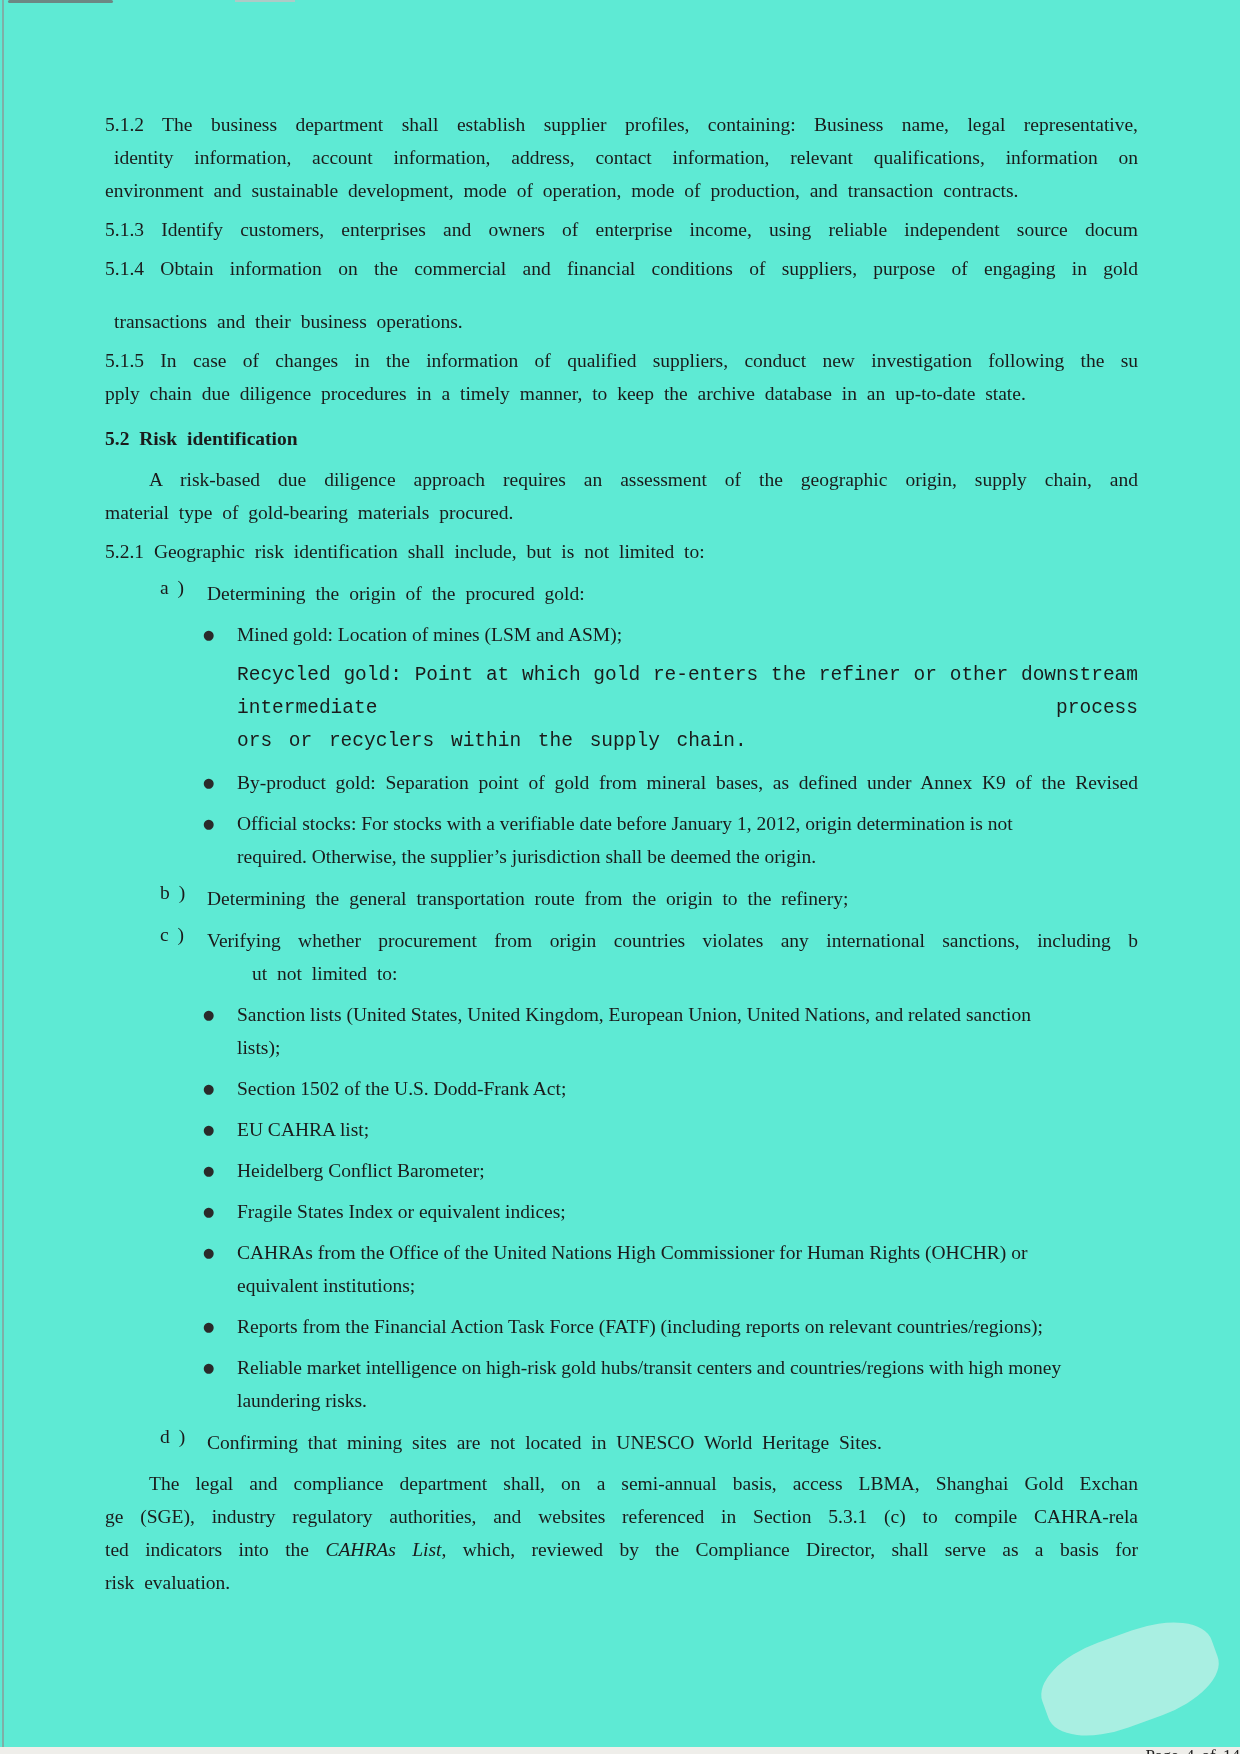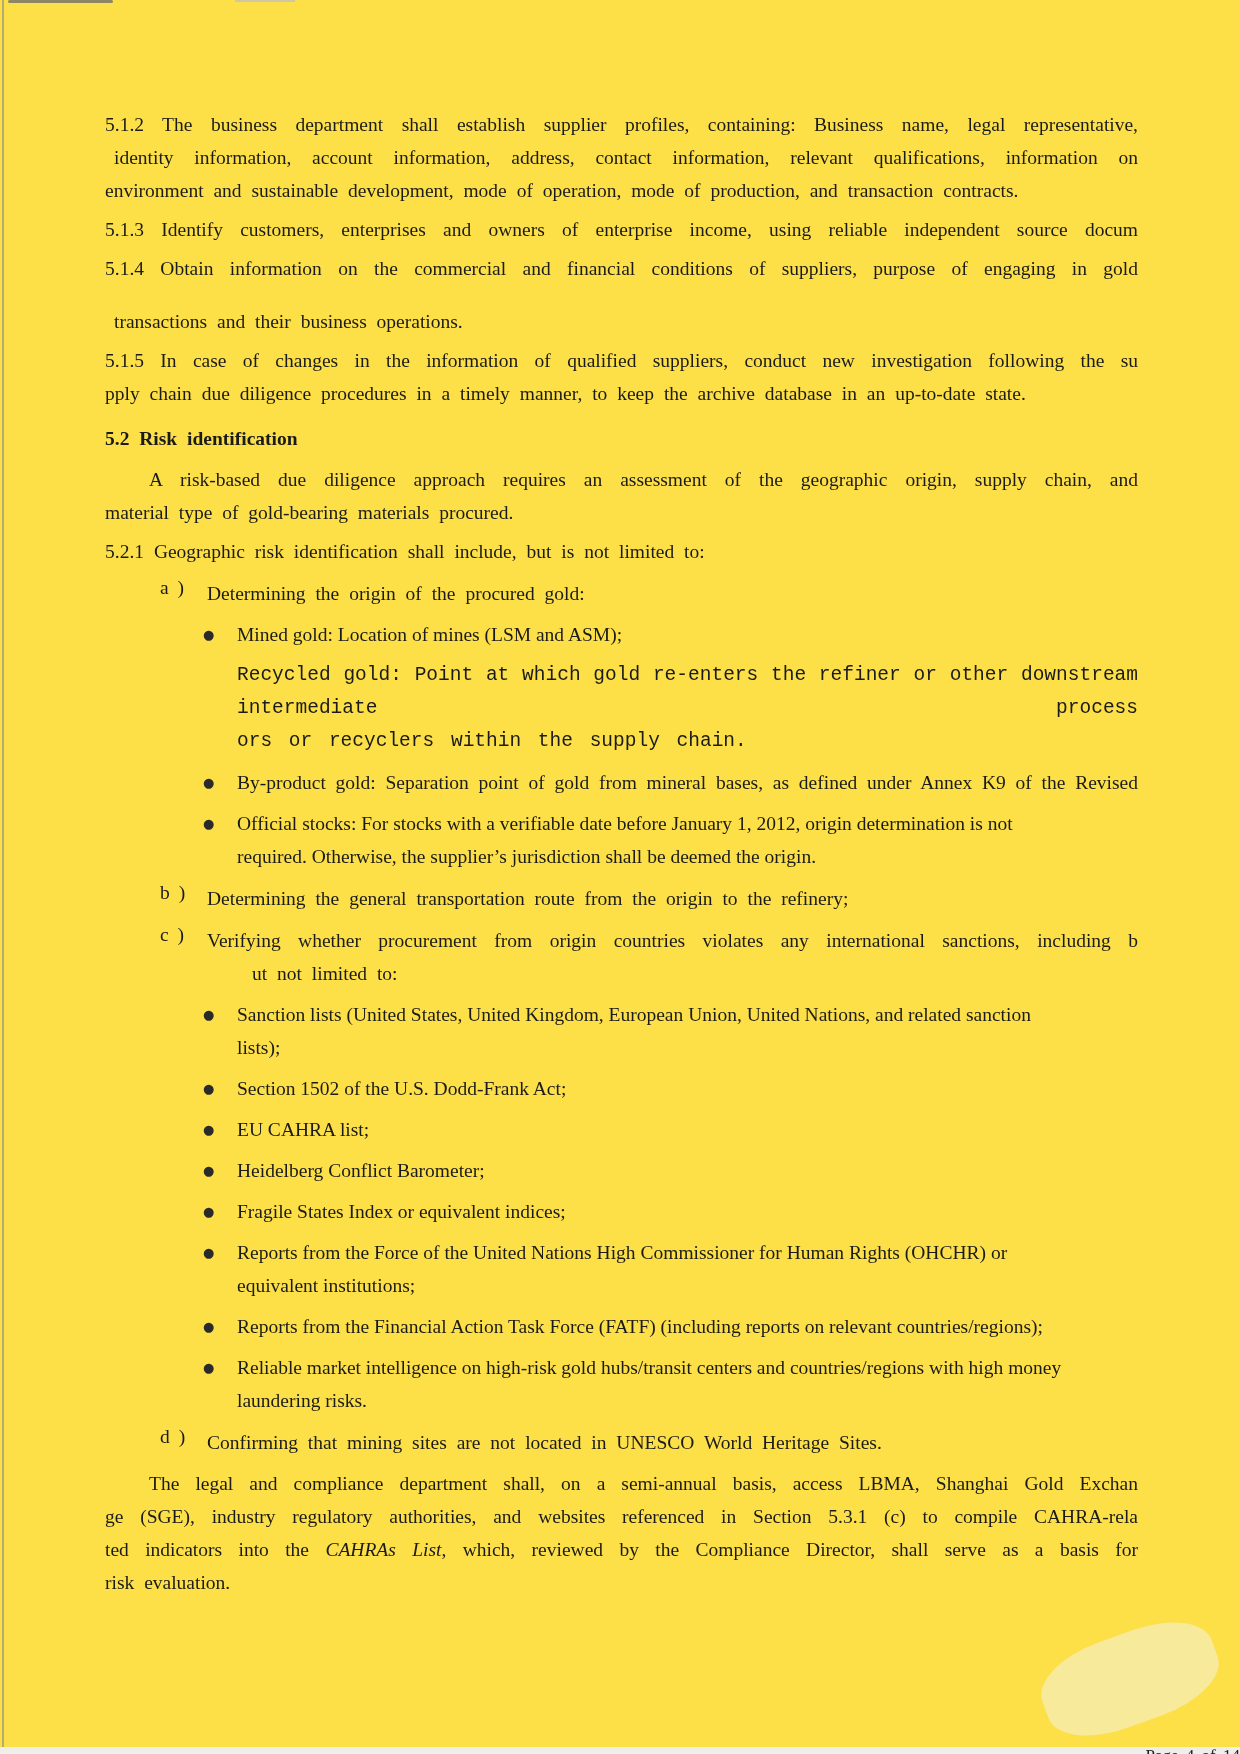--- a/index.html
+++ b/index.html
@@ -1,21 +1,21 @@
 <!DOCTYPE html>
 <html><head>
 <meta charset="utf-8">
 <style>
   html,body { margin:0; padding:0; background:#e8e8e8; }
   #page {
     position: relative;
     width: 1240px;
     height: 1754px;
     margin: 0 auto;
-    background: #fde047;
+    background: #5eead4;
     overflow: hidden;
     font-family: "Liberation Serif", "DejaVu Serif", serif;
     color: #1b1b1b;
     font-size: 19.5px;
   }
   #doc-body { position: relative; padding-top: 102px; }
 
   .blk { margin: 6px 0 0 105px; width: 1033px; }
   .heading { font-weight: bold; word-spacing: 5px; margin-top: 12px; }
   .indent { margin-top: 8px; }
@@ -178,21 +178,21 @@
       </div>
       <div class="blk bullet">
         <div class="lab">●</div>
         <div class="lines">
           <div class="line nl"><span>Fragile States Index or equivalent indices;</span></div>
         </div>
       </div>
       <div class="blk bullet">
         <div class="lab">●</div>
         <div class="lines">
-          <div class="line nl"><span>Reports from the Force of the United Nations High Commissioner for Human Rights (OHCHR) or</span></div>
+          <div class="line nl"><span>CAHRAs from the Office of the United Nations High Commissioner for Human Rights (OHCHR) or</span></div>
           <div class="line nl"><span>equivalent institutions;</span></div>
         </div>
       </div>
       <div class="blk bullet">
         <div class="lab">●</div>
         <div class="lines">
           <div class="line nl"><span>Reports from the Financial Action Task Force (FATF) (including reports on relevant countries/regions);</span></div>
         </div>
       </div>
       <div class="blk bullet">

